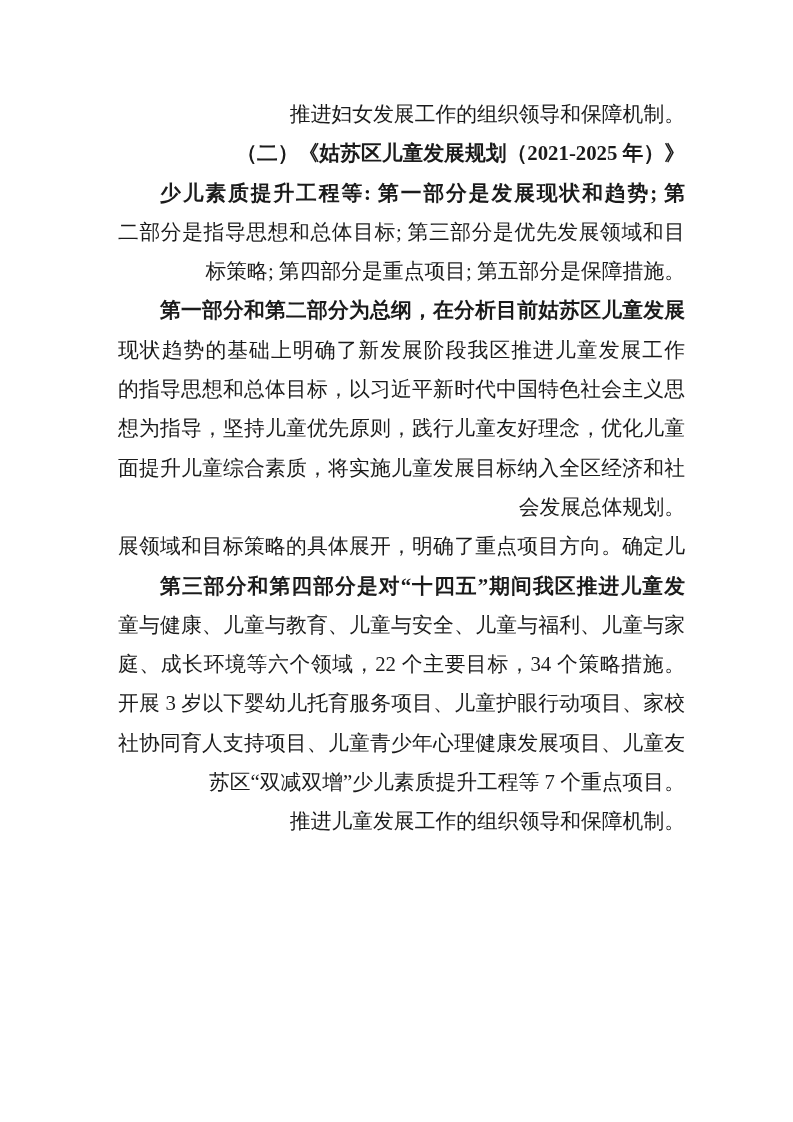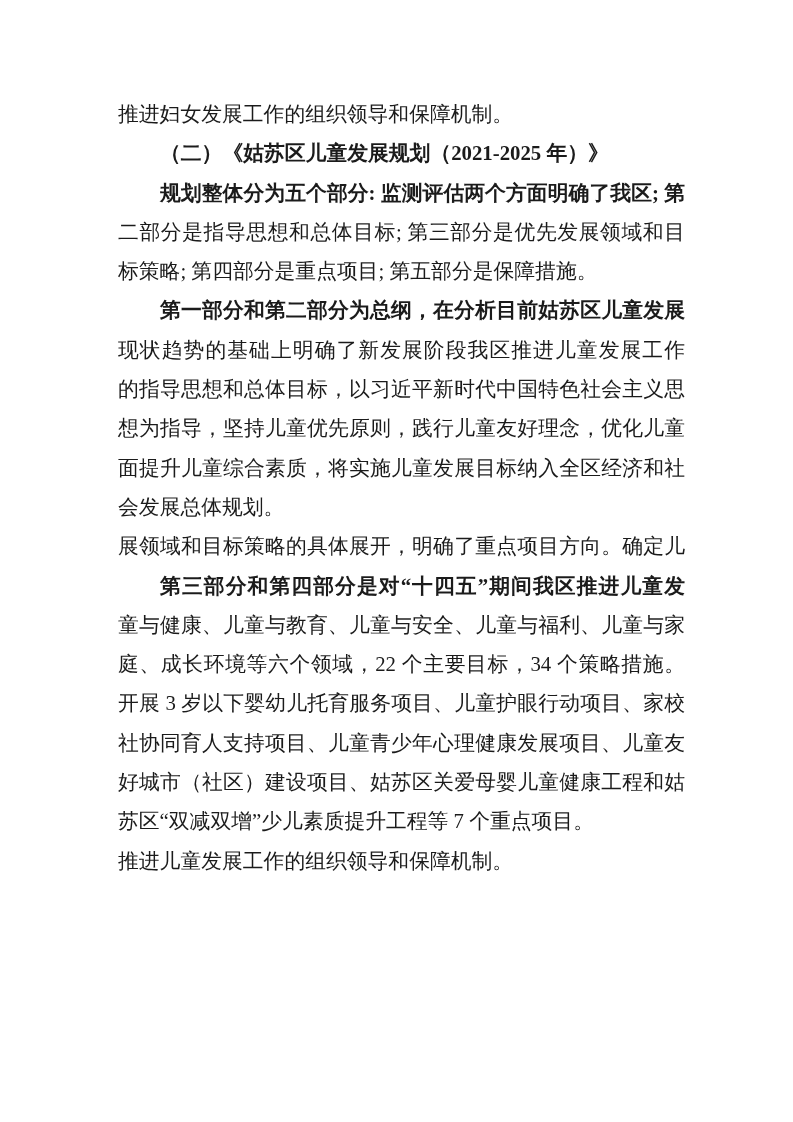--- a/index.html
+++ b/index.html
@@ -20,52 +20,51 @@
     top: 94px;
     width: 567px;
     font-family: "Liberation Serif", "DejaVu Serif", serif;
     font-size: 20.8px;
     line-height: 39.3px;
     color: #1b1b1b;
     letter-spacing: 0;
   }
   .line {
     white-space: nowrap;
-    text-align: left;
+    text-align: right;
     height: 39.3px;
   }
   .line.just {
     white-space: normal;
     text-align: justify;
     text-align-last: justify;
   }
   .line.ind {
     text-indent: 42px;
     font-weight: bold;
   }
 </style>
 </head>
 <body>
 
 <div class="page" style="background: rgb(255, 255, 255);">
   <div class="doc-body" id="doc-body" style="color: rgb(27, 27, 27);">
       <div class="line">推进妇女发展工作的组织领导和保障机制。</div>
       <div class="line ind">（二）《姑苏区儿童发展规划（2021-2025 年）》</div>
-      <div class="line just ind">规划整体分为五个部分: 监测评估两个方面明确了我区; 第</div>
+      <div class="line just ind">少儿素质提升工程等: 第一部分是发展现状和趋势; 第</div>
       <div class="line just">二部分是指导思想和总体目标; 第三部分是优先发展领域和目</div>
       <div class="line">标策略; 第四部分是重点项目; 第五部分是保障措施。</div>
       <div class="line just ind">第一部分和第二部分为总纲，在分析目前姑苏区儿童发展</div>
       <div class="line just">现状趋势的基础上明确了新发展阶段我区推进儿童发展工作</div>
       <div class="line just">的指导思想和总体目标，以习近平新时代中国特色社会主义思</div>
       <div class="line just">想为指导，坚持儿童优先原则，践行儿童友好理念，优化儿童</div>
       <div class="line just">面提升儿童综合素质，将实施儿童发展目标纳入全区经济和社</div>
       <div class="line">会发展总体规划。</div>
       <div class="line just">展领域和目标策略的具体展开，明确了重点项目方向。确定儿</div>
       <div class="line just ind">第三部分和第四部分是对“十四五”期间我区推进儿童发</div>
       <div class="line just">童与健康、儿童与教育、儿童与安全、儿童与福利、儿童与家</div>
       <div class="line just">庭、成长环境等六个领域，22 个主要目标，34 个策略措施。</div>
       <div class="line just">开展 3 岁以下婴幼儿托育服务项目、儿童护眼行动项目、家校</div>
       <div class="line just">社协同育人支持项目、儿童青少年心理健康发展项目、儿童友</div>
-      <div class="line just">好城市（社区）建设项目、姑苏区关爱母婴儿童健康工程和姑</div>
       <div class="line">苏区“双减双增”少儿素质提升工程等 7 个重点项目。</div>
       <div class="line">推进儿童发展工作的组织领导和保障机制。</div>
     </div>
 </div>
 
 </body></html>

